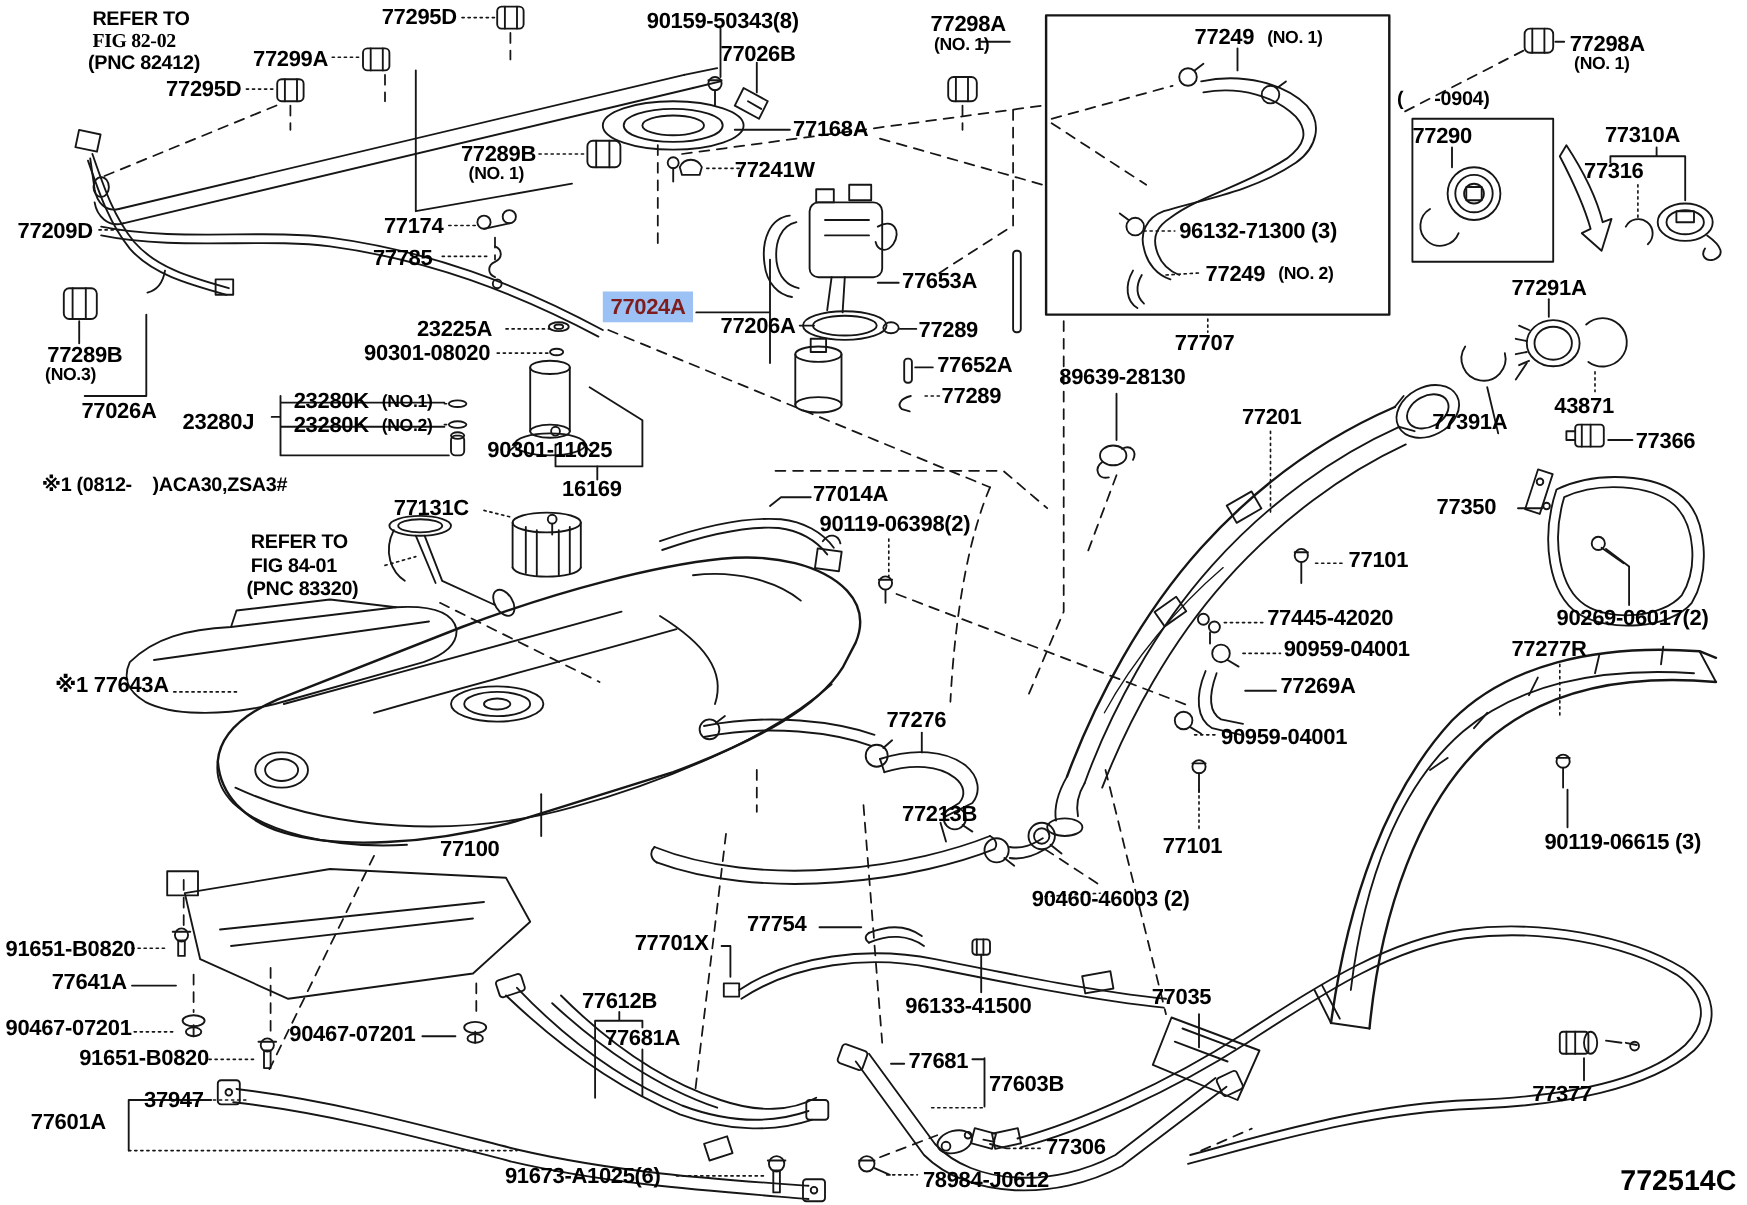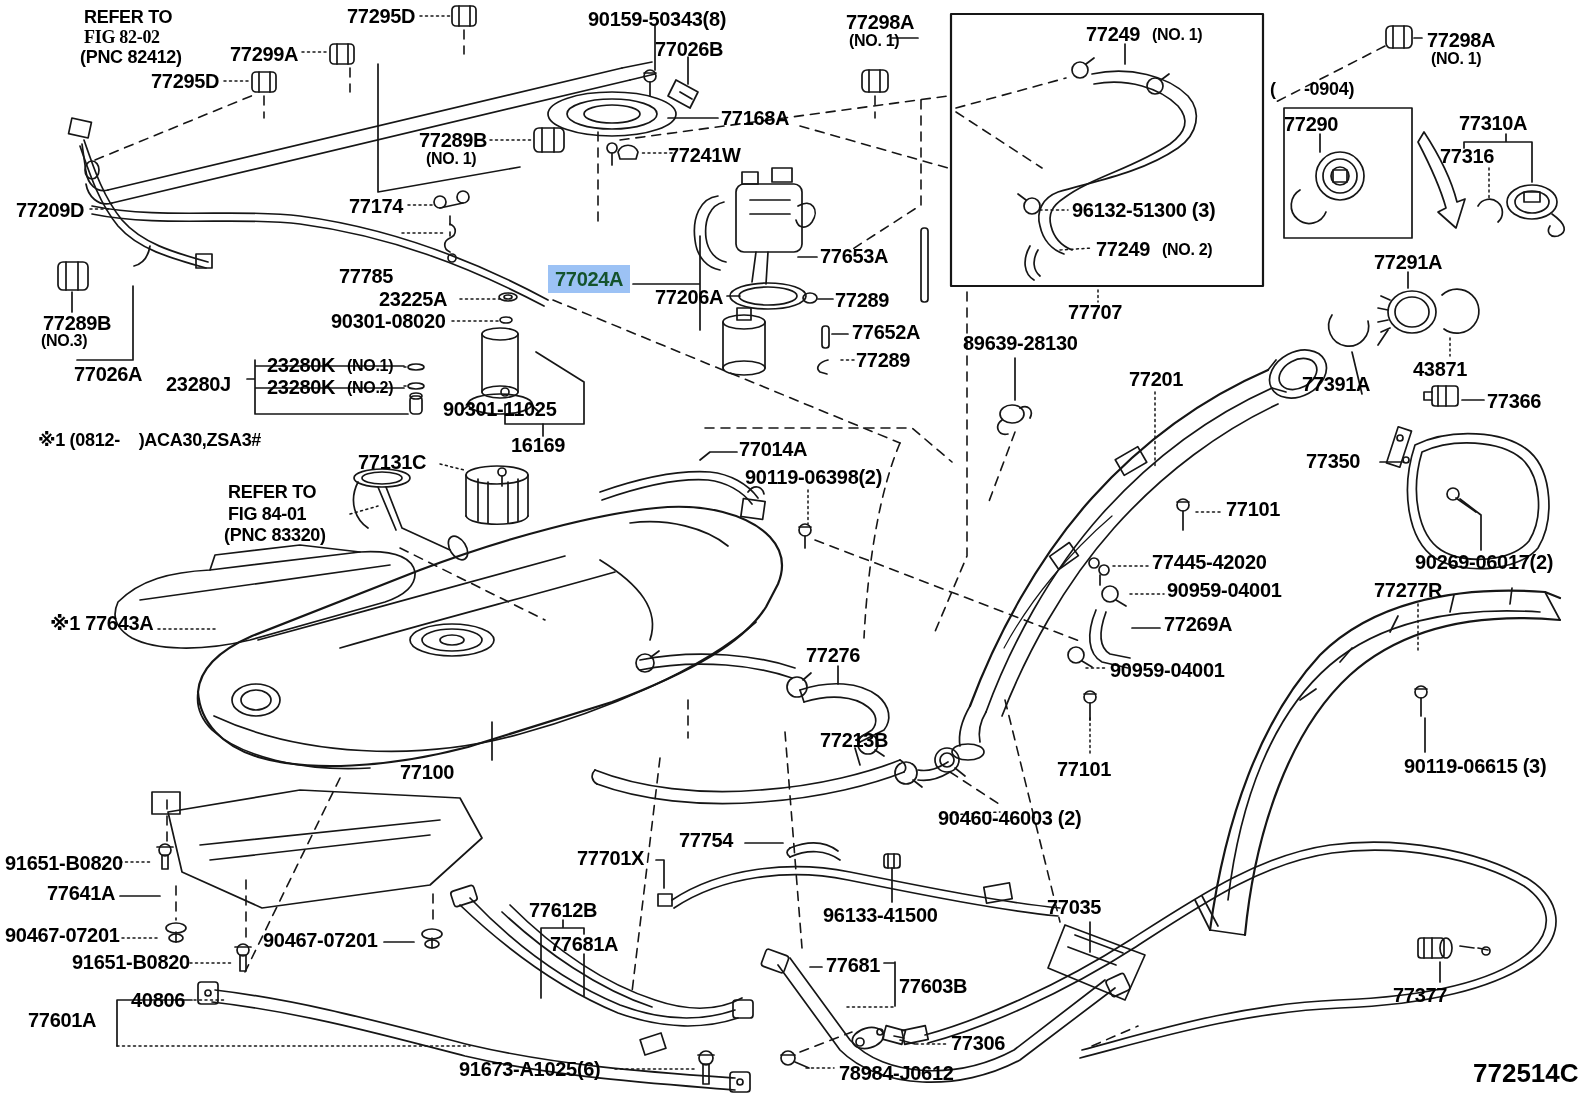--- a/index.html
+++ b/index.html
@@ -9,21 +9,21 @@
   .art{stroke:#161616;fill:none;stroke-width:1.7px;stroke-linecap:round;stroke-linejoin:round;}
   .thick{stroke-width:2.2px;}
   .thin{stroke-width:1.2px;}
   .dash{stroke-dasharray:9,7;stroke-width:1.6px;}
   .dot{stroke-dasharray:2,3.5;stroke-width:1.5px;}
   .lbl{position:absolute;font-weight:bold;font-size:20px;line-height:1;color:#000;
        letter-spacing:-0.3px;white-space:pre;cursor:default;}
   .sub{font-size:16px;}
   .note{font-size:18px;}
   .code{font-size:26px;letter-spacing:0;}
-  .highlight{background:#9cc2f5;color:#14532d;padding:4px 7px;margin:-4px -7px;}
+  .highlight{background:#9cc2f5;color:#7f1d1d;padding:4px 7px;margin:-4px -7px;}
 </style>
 </head>
 <body>
 
 <div id="stage">
 
 <svg width="1588" height="1095" viewBox="0 0 1588 1095">
 
   <g class="art dash">
     <path d="M95,160 L256,94"></path>
@@ -466,22 +466,22 @@
       <div class="lbl note" style="left: 1270px; top: 80px;">(      -0904)</div>
       <div class="lbl" style="left: 1284px; top: 114px;">77290</div>
       <div class="lbl" style="left: 1459px; top: 113px;">77310A</div>
       <div class="lbl" style="left: 1440px; top: 146px;">77316</div>
       <div class="lbl" style="left: 419px; top: 130px;">77289B</div>
       <div class="lbl sub" style="left: 426px; top: 151px;">(NO. 1)</div>
       <div class="lbl" style="left: 721px; top: 108px;">77168A</div>
       <div class="lbl" style="left: 668px; top: 145px;">77241W</div>
       <div class="lbl" style="left: 16px; top: 200px;">77209D</div>
       <div class="lbl" style="left: 349px; top: 196px;">77174</div>
-      <div class="lbl" style="left: 339px; top: 225px; margin-top: 41px;">77785</div>
-      <div class="lbl" style="left: 1072px; top: 200px;">96132-51300 (3)</div>
+      <div class="lbl" style="left: 339px; top: 225px;">77785</div>
+      <div class="lbl" style="left: 1072px; top: 200px;">96132-71300 (3)</div>
       <div class="lbl" style="left: 1096px; top: 239px;">77249</div>
       <div class="lbl sub" style="left: 1162px; top: 242px;">(NO. 2)</div>
       <div class="lbl" style="left: 1374px; top: 252px;">77291A</div>
       <div class="lbl" style="left: 43px; top: 313px;">77289B</div>
       <div class="lbl sub" style="left: 41px; top: 333px;">(NO.3)</div>
       <div class="lbl" style="left: 74px; top: 364px;">77026A</div>
       <div class="lbl" style="left: 379px; top: 289px;">23225A</div>
       <div class="lbl" style="left: 331px; top: 311px;">90301-08020</div>
       <div class="lbl" style="left: 267px; top: 355px;">23280K</div>
       <div class="lbl sub" style="left: 347px; top: 358px;">(NO.1)</div>
@@ -519,21 +519,21 @@
       <div class="lbl" style="left: 1110px; top: 660px;">90959-04001</div>
       <div class="lbl" style="left: 50px; top: 613px;">※1 77643A</div>
       <div class="lbl" style="left: 806px; top: 645px;">77276</div>
       <div class="lbl" style="left: 820px; top: 730px;">77213B</div>
       <div class="lbl" style="left: 400px; top: 762px;">77100</div>
       <div class="lbl" style="left: 5px; top: 853px;">91651-B0820</div>
       <div class="lbl" style="left: 47px; top: 883px;">77641A</div>
       <div class="lbl" style="left: 5px; top: 925px;">90467-07201</div>
       <div class="lbl" style="left: 263px; top: 930px;">90467-07201</div>
       <div class="lbl" style="left: 72px; top: 952px;">91651-B0820</div>
-      <div class="lbl" style="left: 131px; top: 990px;">40806</div>
+      <div class="lbl" style="left: 131px; top: 990px;">37947</div>
       <div class="lbl" style="left: 28px; top: 1010px;">77601A</div>
       <div class="lbl" style="left: 529px; top: 900px;">77612B</div>
       <div class="lbl" style="left: 550px; top: 934px;">77681A</div>
       <div class="lbl" style="left: 459px; top: 1059px;">91673-A1025(6)</div>
       <div class="lbl" style="left: 679px; top: 830px;">77754</div>
       <div class="lbl" style="left: 577px; top: 848px;">77701X</div>
       <div class="lbl" style="left: 823px; top: 905px;">96133-41500</div>
       <div class="lbl" style="left: 826px; top: 955px;">77681</div>
       <div class="lbl" style="left: 899px; top: 976px;">77603B</div>
       <div class="lbl" style="left: 951px; top: 1033px;">77306</div>

